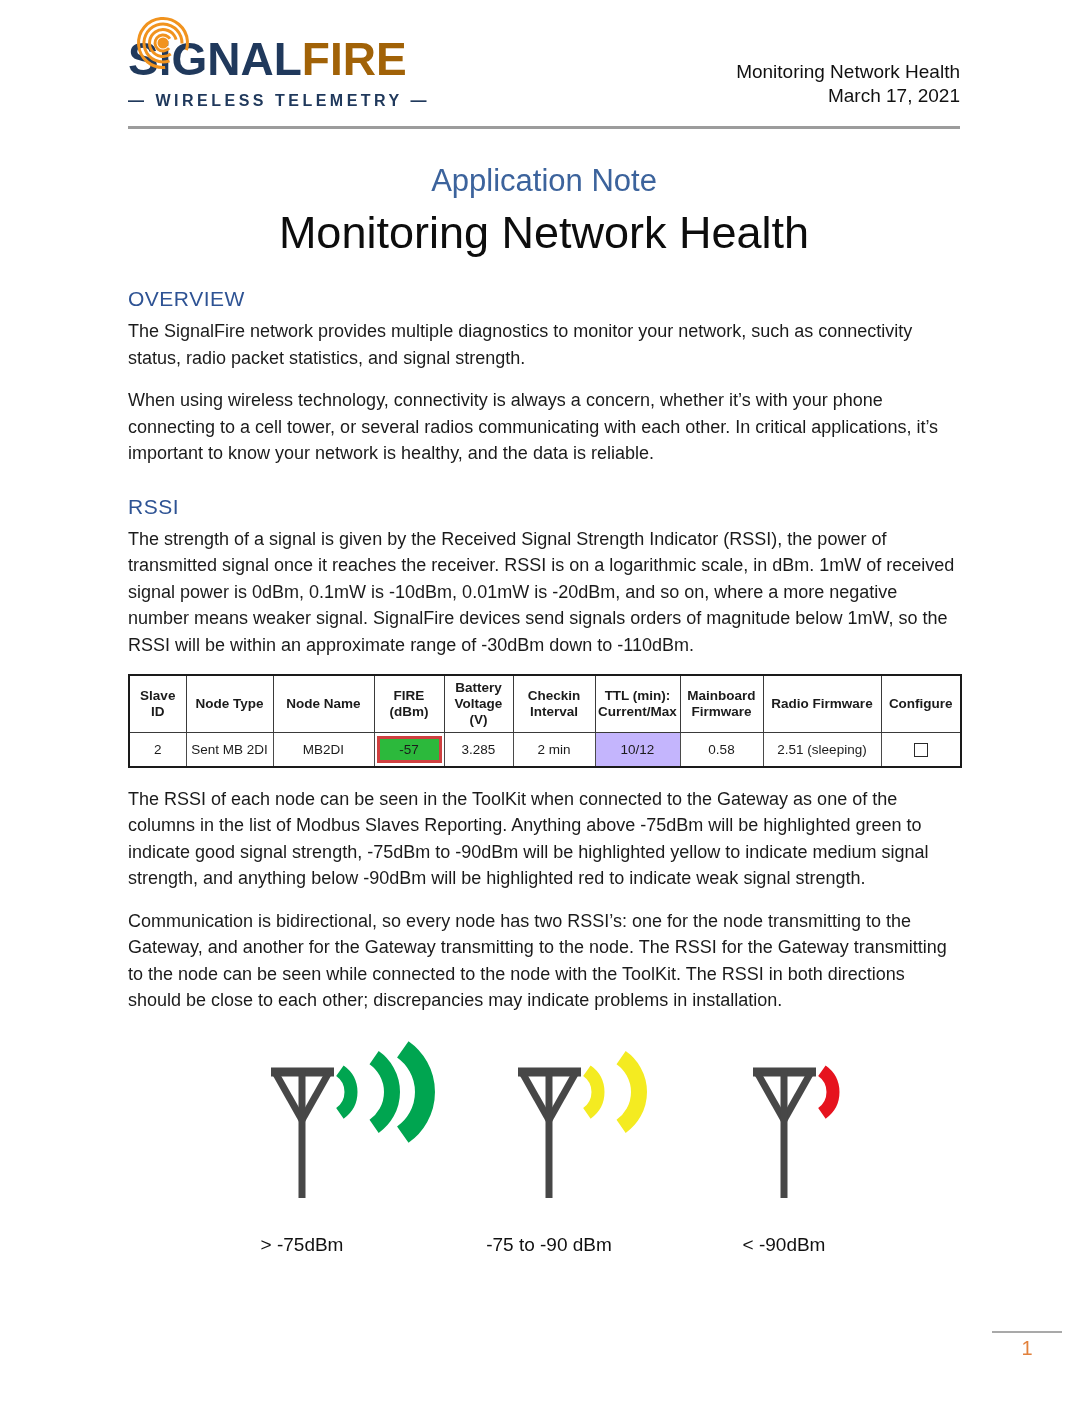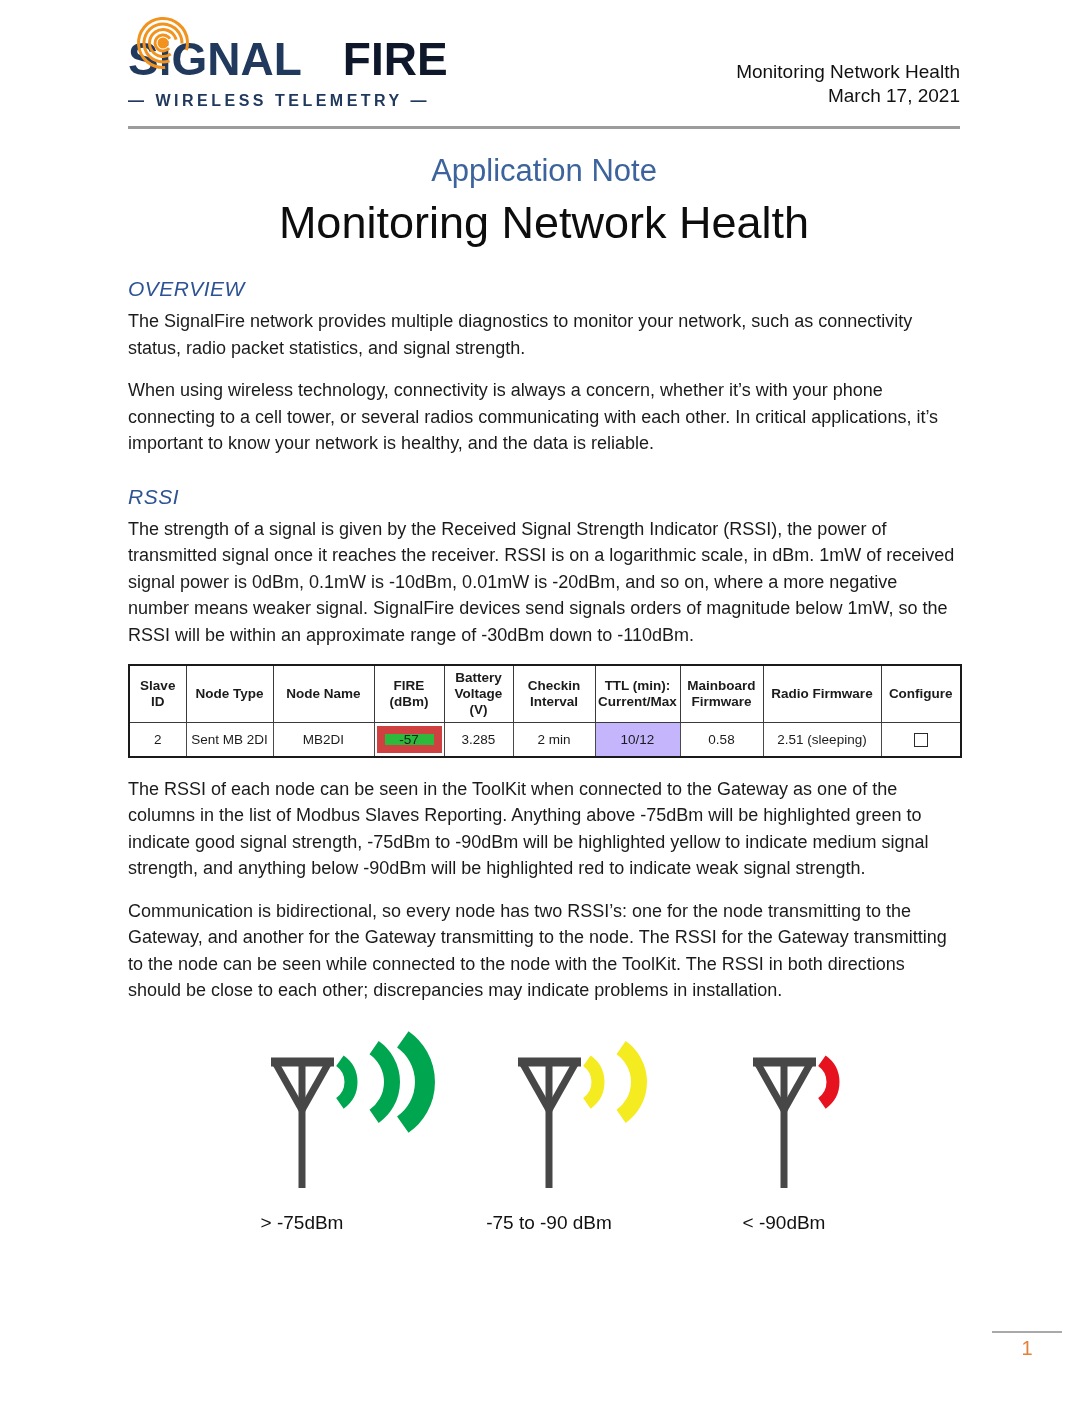--- a/index.html
+++ b/index.html
@@ -9,51 +9,51 @@
     position:relative; overflow:hidden;
     font-family:"Liberation Sans", sans-serif; color:#1b1b1b;
   }
   
   .hdr { display:flex; justify-content:space-between; align-items:flex-start;
          padding:36px 128px 0 128px; }
   .logo { position:relative; }
   .logo-text { position:relative; display:inline-block; font-size:46px; font-weight:bold;
                line-height:1; letter-spacing:0px; }
   .logo-navy { color:#20395c; }
-  .logo-orange { color:#0f172a;margin-left:41px; }
+  .logo-orange { color:#a16207; }
   .logo-arcs { position:absolute; left:2px; top:-26px; pointer-events:none; }
   .logo-tagline { margin-top:10px; color:#20395c; font-weight:bold; font-size:16px;
                   letter-spacing:3.5px; white-space:nowrap; }
   .hdr-meta { text-align:right; font-size:19px; line-height:1.28; padding-top:24px; color:#111; }
   .rule { height:3px; background:#9c9c9c; margin:16px 128px 0 128px; }
   
-  .kicker { text-align:center; color:#3c639c; font-size:31px; font-weight:400; margin-top:24px; }
+  .kicker { text-align:center; color:#3c639c; font-size:31px; font-weight:400; margin-top:34px; }
   .doc-title { text-align:center; color:#0d0d0d; font-size:45px; font-weight:400; margin-top:8px; }
   
   .content { padding:0 128px; }
   .section-heading { color:#2e5394; font-size:21px; font-weight:400; margin:28px 0 7px 0;
-                     letter-spacing:0.5px;font-style:italic; }
+                     letter-spacing:0.5px; }
   .body-p { font-size:18px; line-height:26.5px; margin:0 0 16px 0; }
   
   .tk-table-wrap { margin:4px 0 18px 0; }
   table.tk { width:832px; border-collapse:collapse; table-layout:fixed;
              font-size:13.5px; text-align:center; border:2.5px solid #1a1a1a; }
   table.tk th { font-weight:bold; border:1.5px solid #3a3a3a; padding:4px 2px; line-height:1.18;
                 vertical-align:middle; background:#fff; }
   table.tk td { border:1.5px solid #4a4a4a; padding:3px 2px; height:27px; vertical-align:middle; }
   td.cell-rssi { padding:0; }
   .rssi-box { margin:0; height:27px; display:flex; align-items:center; justify-content:center;
-              border:8px solid #6d28d9; font-weight:400; }
+              border:3px solid #6d28d9; font-weight:400; }
   .checkbox { display:inline-block; width:14px; height:14px; border:1.6px solid #2a2a2a;
               background:#fff; vertical-align:middle; }
   
   .figures { position:relative; height:252px; margin-top:26px; }
   .fig { position:absolute; top:0; width:200px; }
   .fig svg { overflow:visible; display:block; }
-  .fig-label { position:absolute; top:182px; left:-68px; width:200px; text-align:center;
+  .fig-label { position:absolute; top:194px; left:-68px; width:200px; text-align:center;
                font-size:19px; color:#111; }
   .fig1 { left:142px; } .fig2 { left:389px; } .fig3 { left:624px; }
   
   .footer { position:absolute; right:26px; bottom:48px; width:70px; text-align:center; }
   .footer-line { border-top:2px solid #a9a9a9; margin-bottom:4px; }
   .page-num { color:#e2813c; font-size:20px; }
 </style>
 </head>
 <body>
 

